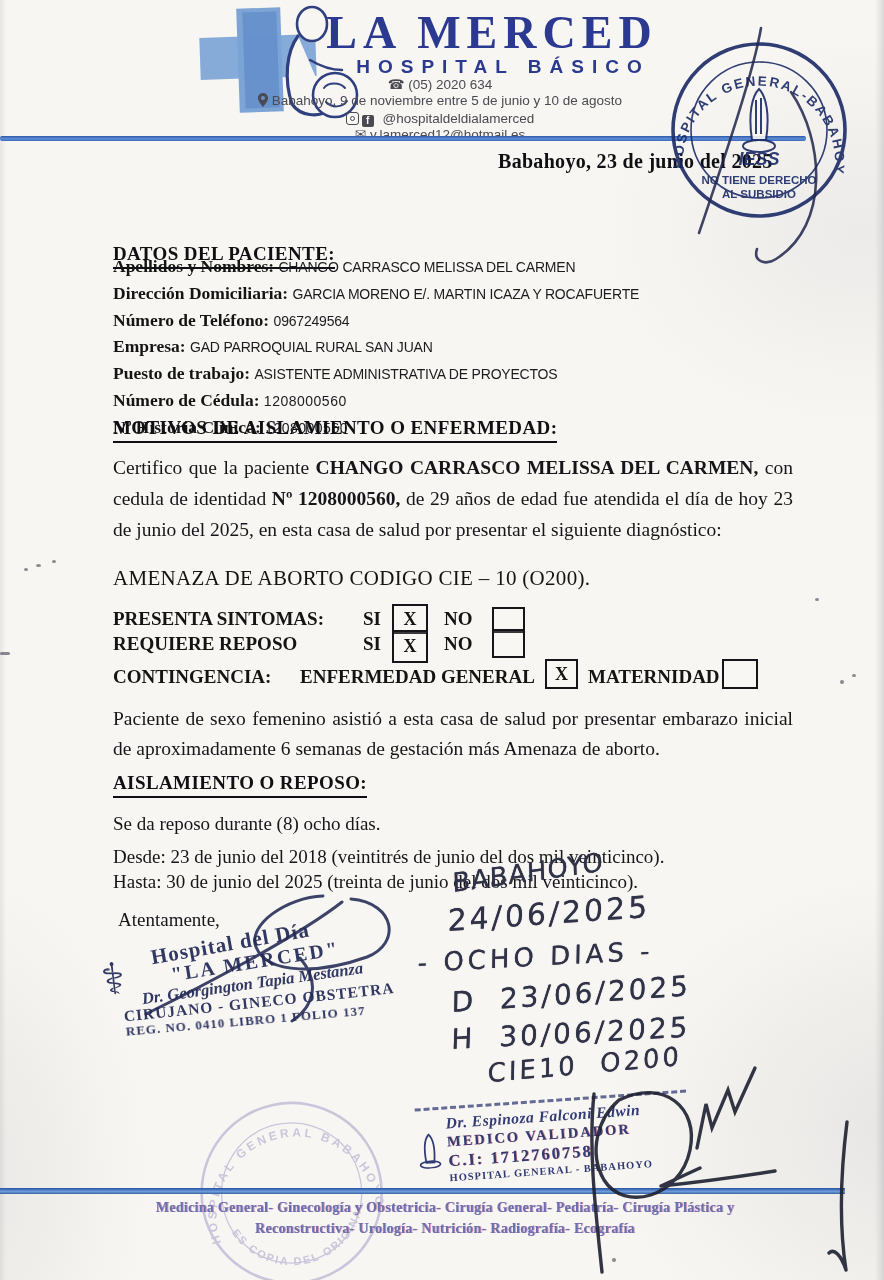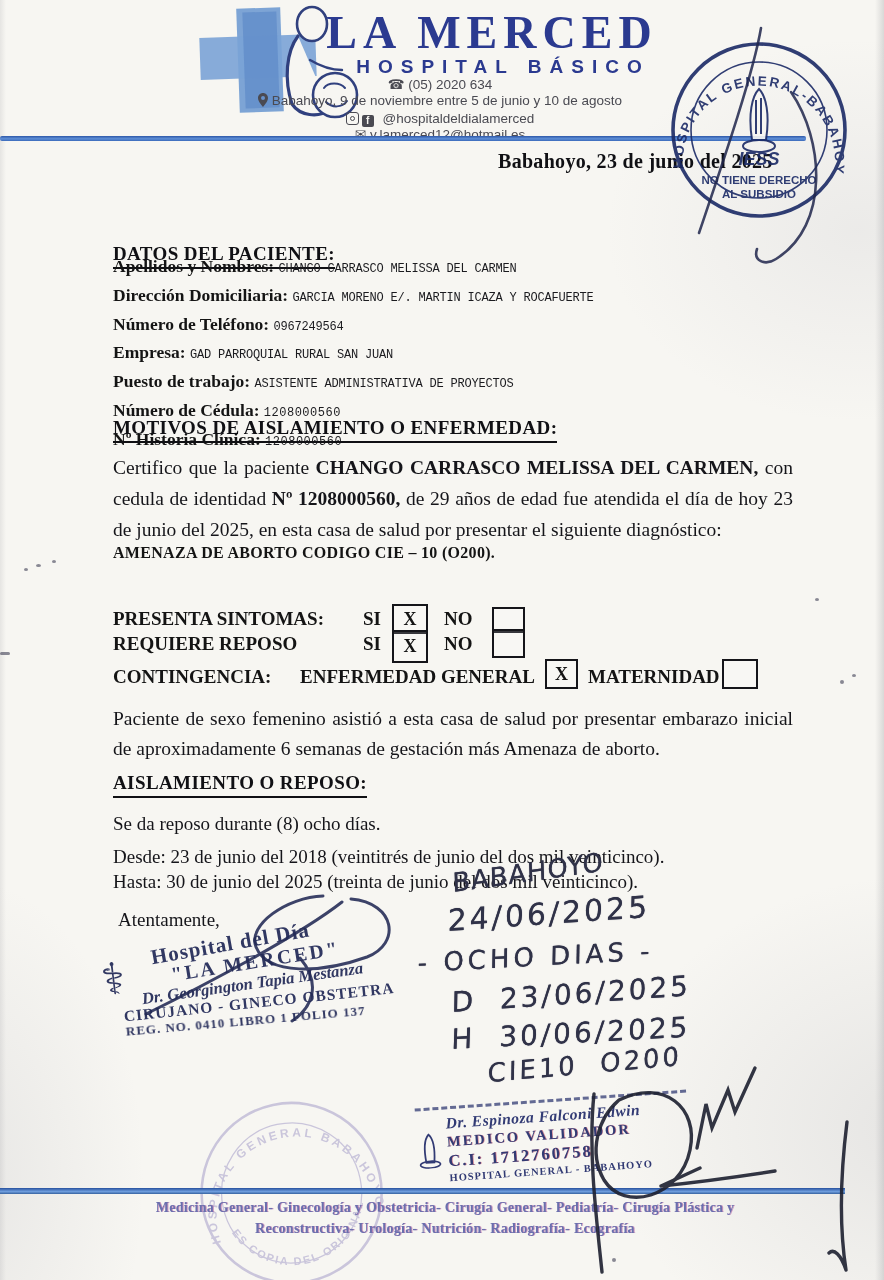--- a/index.html
+++ b/index.html
@@ -27,23 +27,23 @@
   .glyph{font-family:"DejaVu Sans",sans-serif;}
   .rule{position:absolute;left:0;top:136px;width:806px;height:5px;
     background:linear-gradient(180deg,#2e58a8,#5e8ed6 55%,#3a69ba);border-radius:2px;}
   .dateline{position:absolute;left:498px;top:150px;font-size:20px;font-weight:bold;letter-spacing:.3px;color:#101014;}
   
   .h{position:absolute;font-size:19px;font-weight:bold;letter-spacing:.4px;
     border-bottom:2.6px solid #101014;padding-bottom:2px;color:#101014;}
   .fields{position:absolute;left:113px;top:254px;width:690px;line-height:25.8px;}
   .frow{white-space:nowrap;}
   .lbl{font-weight:bold;font-size:17.5px;}
-  .val{font-family:Liberation Mono, monospace;font-size:12px;letter-spacing:-.2px;color:#1b1b1f;}
+  .val{font-family:Liberation Sans, sans-serif;font-size:14px;letter-spacing:-.2px;color:#1b1b1f;}
   .para{position:absolute;left:113px;width:680px;font-size:19.5px;line-height:31px;text-align:justify;color:#15151a;}
-  .diag{position:absolute;left:113px;top:544px;font-size:16px;font-weight:bold;letter-spacing:.3px;}
+  .diag{position:absolute;left:113px;top:566px;font-size:21px;font-weight:normal;letter-spacing:.3px;}
   .cklabel{position:absolute;font-size:19px;font-weight:bold;}
   .cbox{position:absolute;border:2.6px solid #15151a;display:flex;align-items:center;justify-content:center;
     font-weight:bold;font-size:18px;font-family:"Liberation Serif",serif;background:rgba(255,255,255,.15);}
   .plain{position:absolute;left:113px;font-size:19px;color:#15151a;}
   
   .docstamp{position:absolute;left:120px;top:924px;width:300px;color:#232a58;transform:rotate(-7deg);opacity:.93;}
   .docstamp div{font-weight:bold;white-space:nowrap;}
   .ds1{font-size:21px;letter-spacing:1px;transform:rotate(-3deg);margin-left:34px;}
   .ds2{font-size:20px;letter-spacing:2.5px;transform:rotate(-2deg);margin-left:52px;margin-top:-2px;}
   .ds3{font-size:16.5px;font-style:italic;transform:rotate(-1deg);margin-left:20px;margin-top:1px;}

